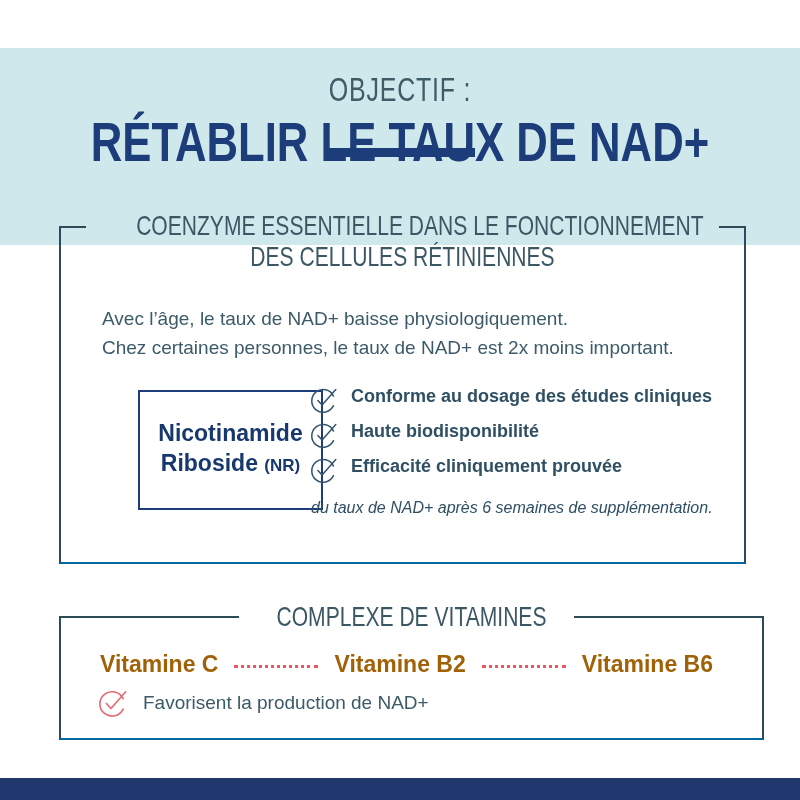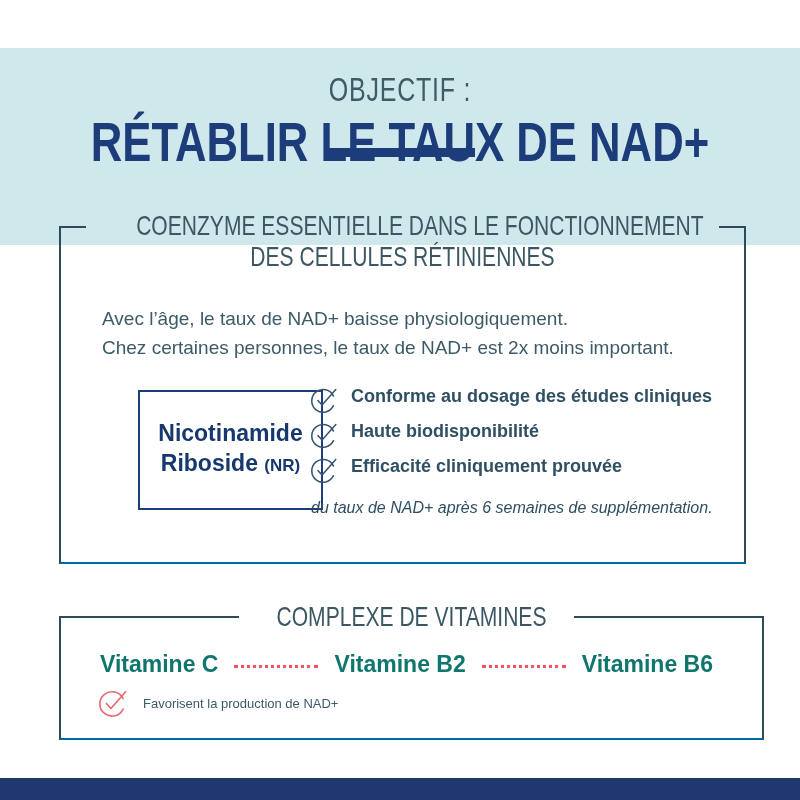--- a/index.html
+++ b/index.html
@@ -112,33 +112,33 @@
     color: #2e4e62;
     white-space: nowrap;
   }
 
   
   .vitamins-row {
     position: absolute; left: 39px; right: 49px; top: 33px;
     display: flex; align-items: center;
   }
   .vitamin-label {
-    font-size: 23px; font-weight: 700; color: #0f766e; white-space: nowrap;
+    font-size: 23px; font-weight: 700; color: #a16207; white-space: nowrap;
   }
   .dotted-leader {
     flex: 1 1 auto; height: 0;
     border-bottom: 3px dotted #ee5560;
     margin: 0 16px; transform: translateY(2px);
   }
   .vitamin-benefit {
     position: absolute; left: 36px; top: 70px;
     display: flex; align-items: center; gap: 14px;
   }
   .vitamin-benefit .benefit-text {
-    font-size: 13px; color: #3c5a68; white-space: nowrap;
+    font-size: 19px; color: #3c5a68; white-space: nowrap;
   }
 
   
   .footer-bar {
     position: absolute; left: 0; right: 0; top: 778px; height: 22px;
     background: #20386e;
   }
 </style>
 </head>
 <body>

